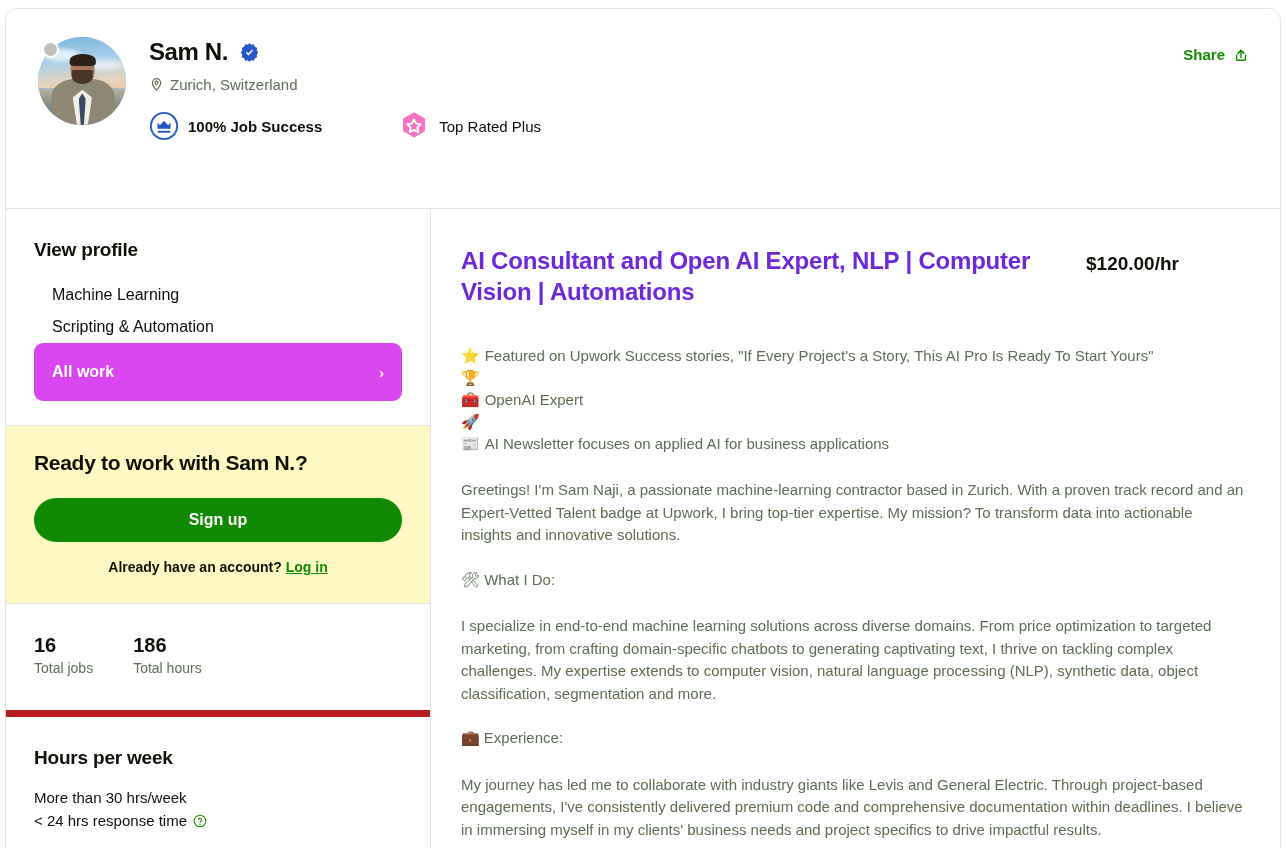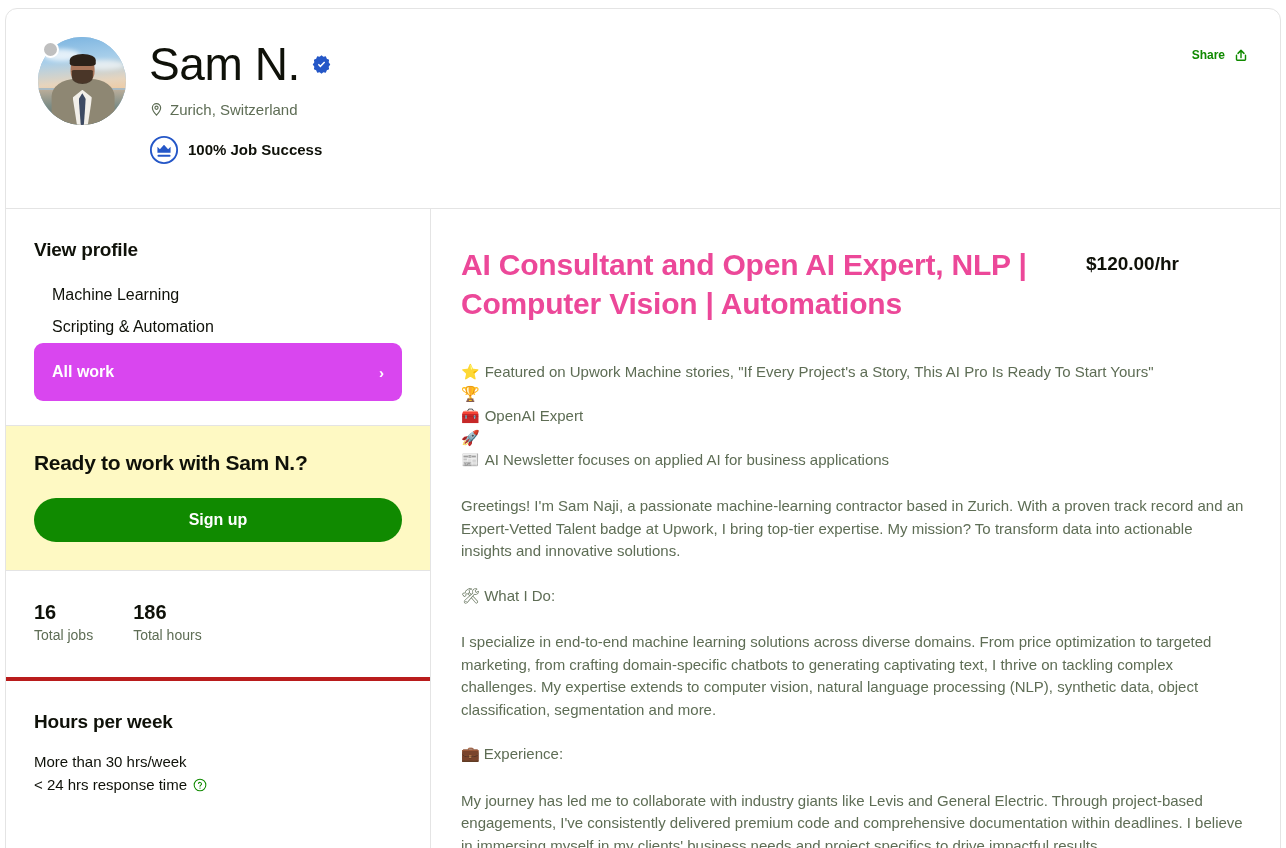--- a/index.html
+++ b/index.html
@@ -107,42 +107,42 @@
     position: absolute;
     left: 4px; top: 4px;
     width: 17px; height: 17px;
     border-radius: 50%;
     background: #bfbfbf;
     border: 2px solid #fff;
   }
   .ident { flex: 1 1 auto; padding-top: 2px; }
   .name-row { display: flex; align-items: center; gap: 11px; }
   .name {
-    font-size: 46px; font-weight: normal; color: #0f1109;
+    font-size: 24px; font-weight: bold; color: #0f1109;
     letter-spacing: -0.4px; line-height: 1.1;
   }
   .verified { width: 21px; height: 21px; display: block; }
   .loc-row {
     display: flex; align-items: center; gap: 6px;
     margin-top: 11px;
   }
   .loc-text { font-size: 15px; color: #5e6d55; }
   .badges-row {
     display: flex; align-items: center;
     margin-top: 17px;
   }
   .badge { display: flex; align-items: center; gap: 9px; }
   .badge-jss { margin-right: 76px; }
   .badge-label { font-size: 15px; font-weight: bold; color: #0f1109; }
   .badge-label-plain { font-size: 15px; color: #0f1109; }
   .share-btn {
     position: absolute;
     right: 30px; top: 36px;
     display: flex; align-items: center; gap: 7px;
-    color: #108a00; font-size: 12px; font-weight: bold;
+    color: #108a00; font-size: 15px; font-weight: bold;
     cursor: pointer; background: none; border: none;
     font-family: "Liberation Sans", sans-serif;
     padding: 0;
   }
 
   
   .body { display: flex; }
   .sidebar {
     width: 425px;
     flex: 0 0 425px;
@@ -192,21 +192,21 @@
     text-align: center;
     margin-top: 17px;
     font-size: 14px; color: #0f1109; font-weight: bold;
   }
   .signup-sub a {
     color: #108a00; text-decoration: underline; cursor: pointer;
   }
 
   .stats-block {
     padding: 30px 28px 34px 28px;
-    border-bottom: 4px solid #b91c1c;
+    border-bottom: 7px solid #b91c1c;
     display: flex;
   }
   .stat { margin-right: 40px; }
   .stat-num { font-size: 20px; font-weight: bold; color: #0f1109; }
   .stat-lab { font-size: 14px; color: #5e6d55; margin-top: 3px; }
 
   .hours-block { padding: 30px 28px 20px 28px; }
   .hours-title {
     font-size: 19px; font-weight: bold; color: #0f1109;
     margin: 0 0 17px 0; letter-spacing: -0.2px;
@@ -215,21 +215,21 @@
     font-size: 15px; color: #0f1109;
     line-height: 1.55;
     display: flex; align-items: center; gap: 6px;
   }
 
   
   .main { flex: 1 1 auto; padding: 36px 36px 0 30px; }
   .title-row { display: flex; align-items: flex-start; }
   .job-title {
     flex: 1 1 auto;
-    font-size: 30px; font-weight: bold; color: #ec4899;
+    font-size: 24px; font-weight: bold; color: #6d28d9;
     line-height: 1.3; letter-spacing: -0.2px;
     margin: 0; padding-right: 24px;
     max-width: 625px;
   }
   .rate {
     flex: 0 0 auto;
     font-size: 19px; font-weight: bold; color: #0f1109;
     padding-top: 8px; white-space: nowrap;
   }
   .highlights { margin-top: 38px; }
@@ -293,20 +293,27 @@
 
       <div class="badges-row">
         <div class="badge badge-jss">
           <svg width="30" height="30" viewBox="0 0 32 32">
             <circle cx="16" cy="16" r="14" fill="#fff" stroke="#2557c7" stroke-width="2"></circle>
             <path fill="#2557c7" d="M9 12.5l2.6 2.6L16 10.5l4.4 4.6 2.6-2.6v6.3H9z"></path>
             <rect x="9" y="21" width="14" height="2.1" rx="1" fill="#2557c7"></rect>
           </svg>
           <span class="badge-label">100% Job Success</span>
         </div>
+        <div class="badge">
+          <svg width="32" height="32" viewBox="0 0 32 32">
+            <path fill="#f772c0" d="M16 2.2l11 6.3v12.6l-11 6.3-11-6.3V8.5z"></path>
+            <path fill="none" stroke="#fff" stroke-width="1.9" stroke-linejoin="round" d="M16 9.4l2.1 4.2 4.6.7-3.3 3.2.8 4.6-4.2-2.2-4.2 2.2.8-4.6-3.3-3.2 4.6-.7z"></path>
+          </svg>
+          <span class="badge-label-plain">Top Rated Plus</span>
+        </div>
       </div>
     </div>
 
     <button class="share-btn">
       <span>Share</span>
       <svg width="18" height="19" viewBox="0 0 24 24">
         <path fill="none" stroke="#108a00" stroke-width="1.9" stroke-linecap="round" stroke-linejoin="round" d="M8 10.5L12 6.5l4 4M12 6.8v9.4"></path>
         <path fill="none" stroke="#108a00" stroke-width="1.9" stroke-linecap="round" d="M6 13v5.6a1 1 0 001 1h10a1 1 0 001-1V13"></path>
       </svg>
     </button>
@@ -322,20 +329,24 @@
         <div class="nav-item">Scripting &amp; Automation</div>
         <div class="nav-item-active">
           <span>All work</span>
           <span class="chev">›</span>
         </div>
       </div>
 
       <div class="signup-block">
         <h3 class="signup-title">Ready to work with Sam N.?</h3>
         <button class="signup-btn">Sign up</button>
+        <div class="signup-sub">
+          <span>Already have an account?</span>
+          <a>Log in</a>
+        </div>
       </div>
 
       <div class="stats-block">
         <div class="stat">
           <div class="stat-num">16</div>
           <div class="stat-lab">Total jobs</div>
         </div>
         <div class="stat">
           <div class="stat-num">186</div>
           <div class="stat-lab">Total hours</div>
@@ -360,21 +371,21 @@
 
     <div class="main">
       <div class="title-row">
         <h1 class="job-title">AI Consultant and Open AI Expert, NLP | Computer Vision | Automations</h1>
         <div class="rate">$120.00/hr</div>
       </div>
 
       <div class="highlights">
         <div class="hl">
           <span class="emo">⭐</span>
-          <span>Featured on Upwork Machine stories, "If Every Project's a Story, This AI Pro Is Ready To Start Yours"</span>
+          <span>Featured on Upwork Success stories, "If Every Project's a Story, This AI Pro Is Ready To Start Yours"</span>
         </div>
         <div class="hl">
           <span class="emo">🏆</span>
         </div>
         <div class="hl">
           <span class="emo">🧰</span>
           <span>OpenAI Expert</span>
         </div>
         <div class="hl">
           <span class="emo">🚀</span>

